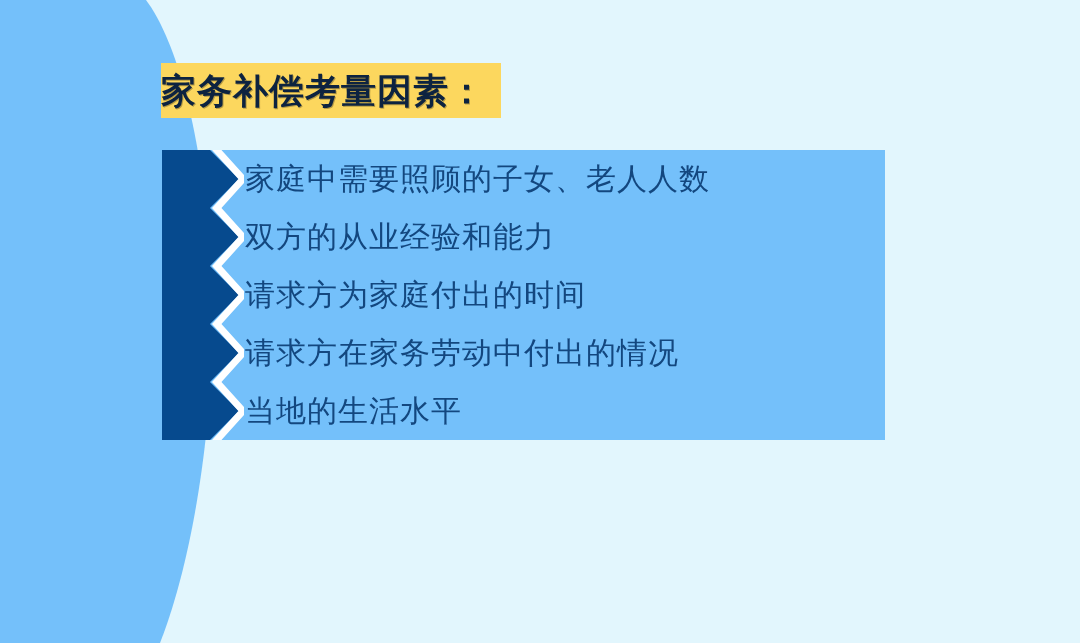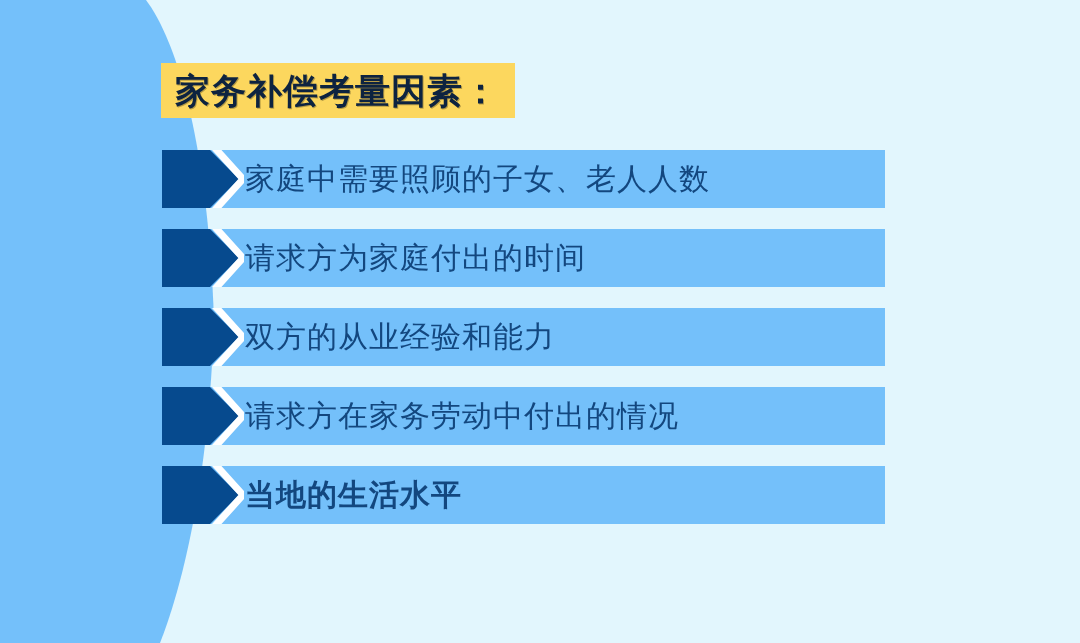--- a/index.html
+++ b/index.html
@@ -27,21 +27,21 @@
     pointer-events: none;
   }
   .left-panel svg { display: block; }
 
   
   .title-band {
     position: absolute;
     left: 161px;
     top: 63px;
     height: 55px;
-    padding: 0 16px 0 14px;
+    padding: 0 16px 0 0;
     background: #fcd75e;
     display: flex;
     align-items: center;
     box-sizing: border-box;
   }
   .title-text {
     font-size: 35px;
     font-weight: bold;
     color: #0d2340;
     letter-spacing: 1px;
@@ -53,23 +53,22 @@
   
   .list {
     position: absolute;
     left: 0;
     top: 150px;
     width: 1080px;
   }
   .row {
     position: relative;
     height: 58px;
-    margin-bottom: 21px;
   }
-  .row:last-child { margin-bottom: 0; font-weight: bold; }
+  .row:last-child { margin-bottom: 0; }
 
   .row-bar {
     position: absolute;
     left: 162px;
     top: 0;
     width: 723px;
     height: 58px;
     background: #74c0fa;
   }
 
@@ -126,32 +125,32 @@
 
 
     <div class="row">
       <div class="row-bar"></div>
       <div class="row-arrow">
         <svg width="82" height="58" viewBox="0 0 82 58" xmlns="http://www.w3.org/2000/svg">
           <path d="M0,0 L48,0 L77,29 L48,58 L0,58 Z" fill="#064a8e"></path>
           <path d="M52,-3 L81,29 L52,61" fill="none" stroke="#ffffff" stroke-width="7"></path>
         </svg>
       </div>
-      <div class="row-label">请求方为家庭付出的时间</div>
+      <div class="row-label">双方的从业经验和能力</div>
     </div>
 
     <div class="row">
       <div class="row-bar"></div>
       <div class="row-arrow">
         <svg width="82" height="58" viewBox="0 0 82 58" xmlns="http://www.w3.org/2000/svg">
           <path d="M0,0 L48,0 L77,29 L48,58 L0,58 Z" fill="#064a8e"></path>
           <path d="M52,-3 L81,29 L52,61" fill="none" stroke="#ffffff" stroke-width="7"></path>
         </svg>
       </div>
-      <div class="row-label">双方的从业经验和能力</div>
+      <div class="row-label">请求方为家庭付出的时间</div>
     </div>
 
     <div class="row">
       <div class="row-bar"></div>
       <div class="row-arrow">
         <svg width="82" height="58" viewBox="0 0 82 58" xmlns="http://www.w3.org/2000/svg">
           <path d="M0,0 L48,0 L77,29 L48,58 L0,58 Z" fill="#064a8e"></path>
           <path d="M52,-3 L81,29 L52,61" fill="none" stroke="#ffffff" stroke-width="7"></path>
         </svg>
       </div>

